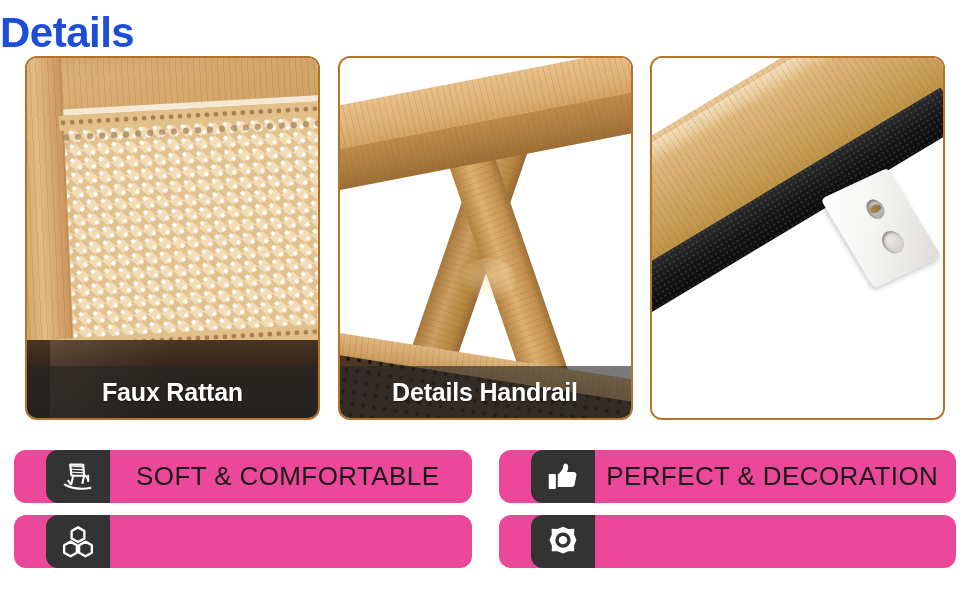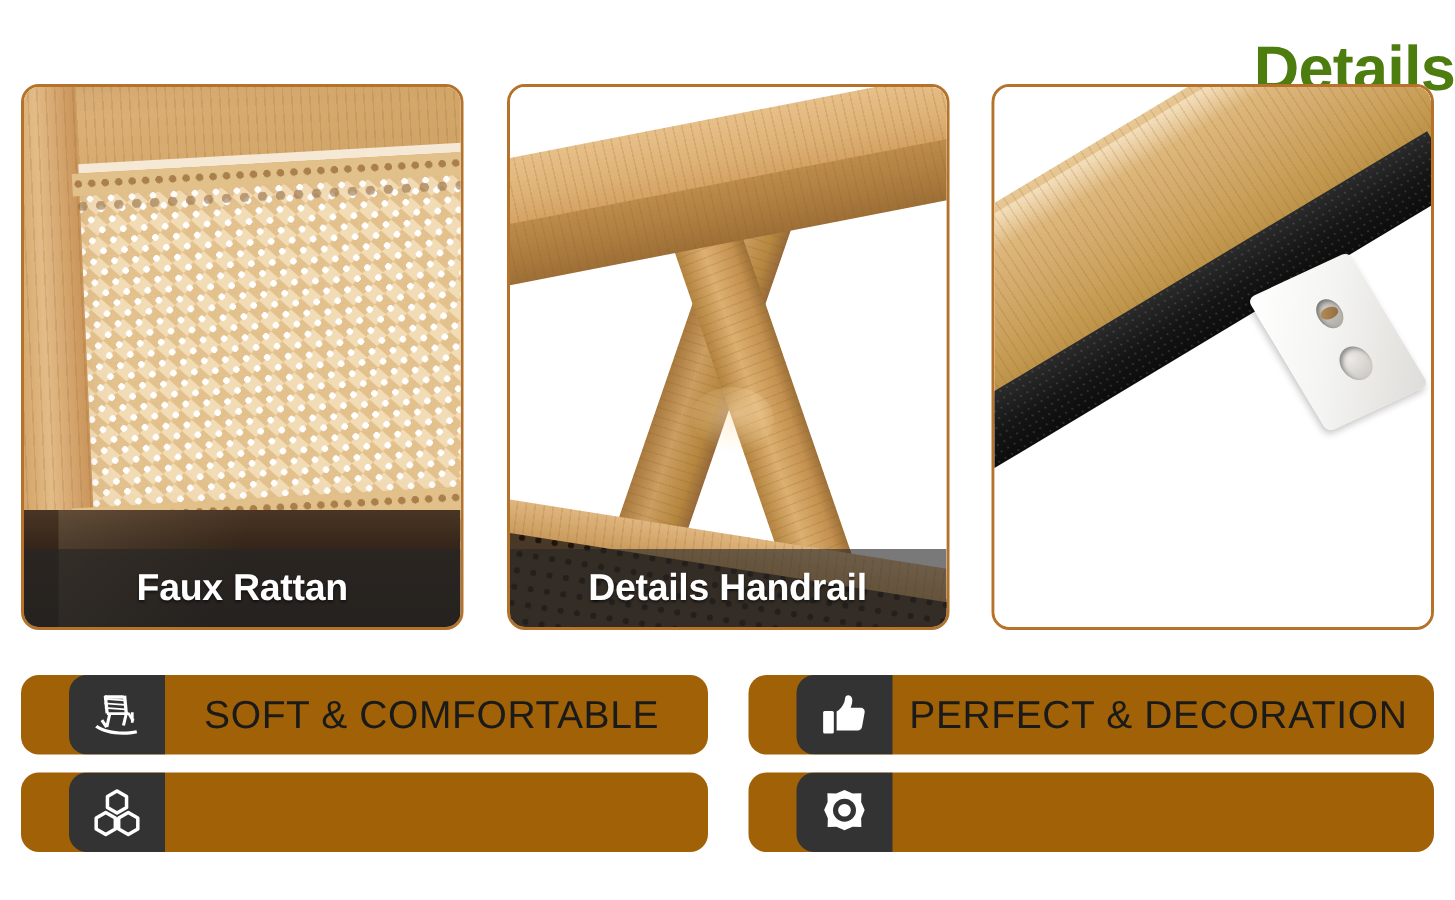--- a/index.html
+++ b/index.html
@@ -9,35 +9,35 @@
     height: 600px;
     background: #ffffff;
     font-family: "Liberation Sans", sans-serif;
     overflow: hidden;
     position: relative;
   }
 
   
   .page-title {
     width: 100%;
-    text-align: right;
+    text-align: left;
     font-size: 42px;
     font-weight: bold;
-    color: #4d7c0f;
+    color: #1d4ed8;
     letter-spacing: -0.5px;
     line-height: 1;
-    padding-top: 25px;
+    padding-top: 12px;
     height: 56px;
   }
 
   
   .panels {
     display: flex;
     justify-content: space-between;
-    padding: 0 14px;
+    padding: 0 25px;
     height: 316px;
   }
 
   .panel {
     position: relative;
     width: 295px;
     height: 364px;
     border: 2px solid #b5722a;
     border-radius: 12px;
     overflow: hidden;
@@ -334,21 +334,21 @@
     top: 450px;
     width: 942px;
     display: grid;
     grid-template-columns: 1fr 1fr;
     gap: 12px 27px;
   }
   .badge {
     display: flex;
     align-items: center;
     height: 53px;
-    background: #a16207;
+    background: #ec4899;
     border-radius: 12px;
     overflow: hidden;
     padding-left: 32px;
   }
   .badge-icon {
     flex: 0 0 64px;
     width: 64px;
     height: 53px;
     background: #333333;
     border-radius: 12px 0 0 12px;

